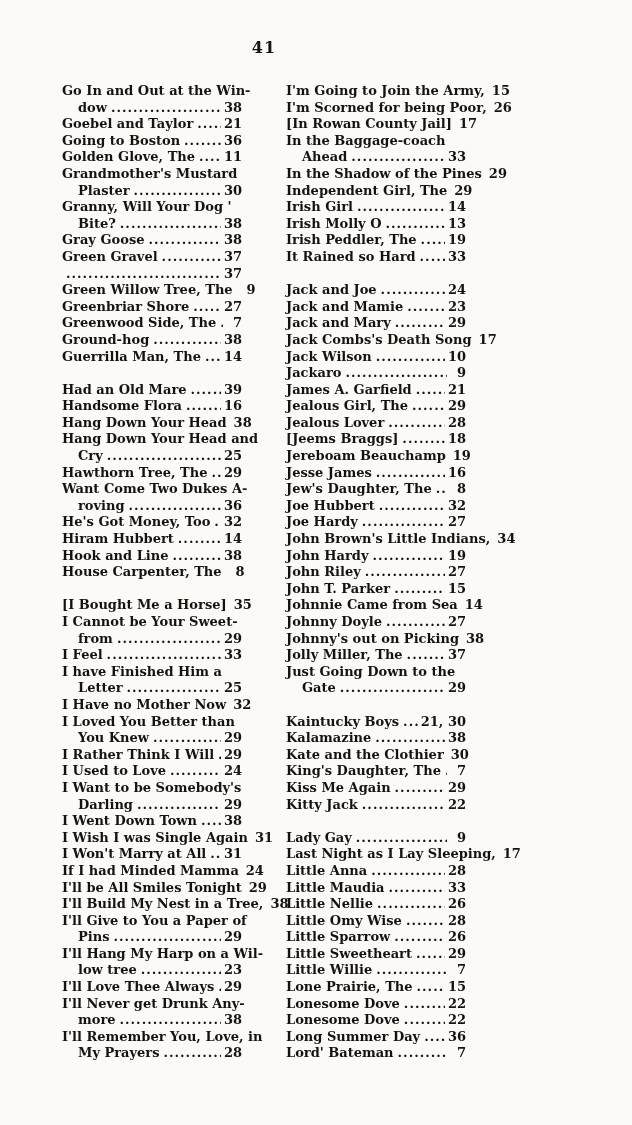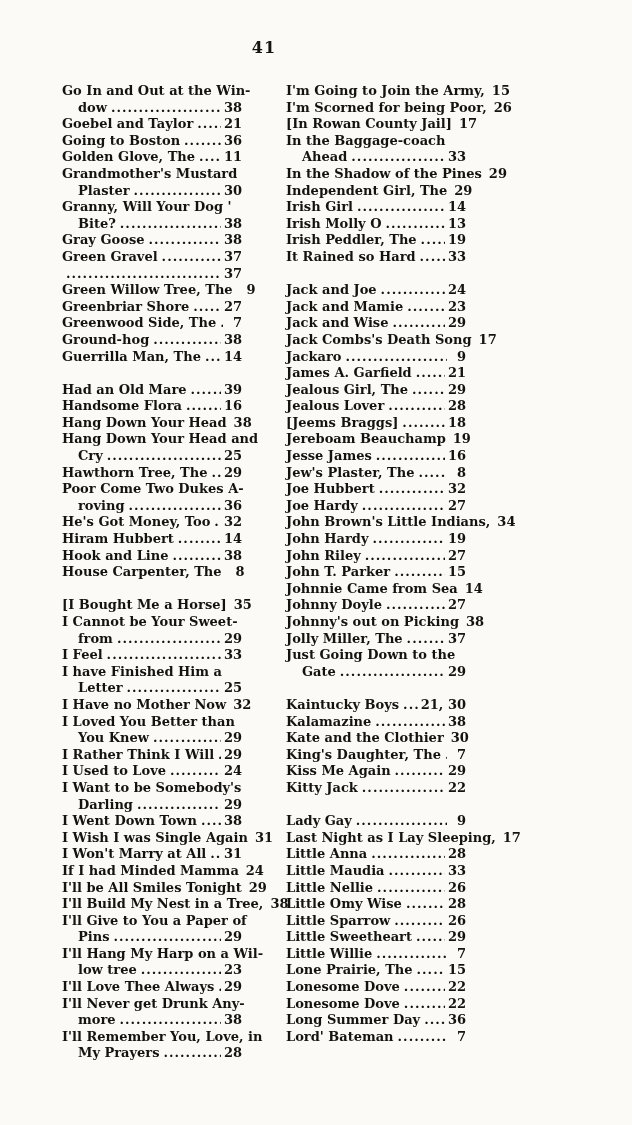--- a/index.html
+++ b/index.html
@@ -202,21 +202,21 @@
           </div>
         </div>
         <div class="entry">
           <div class="line last">
             <span class="t">Hawthorn Tree, The</span>
             <span class="dots"></span>
             <span class="pg">29</span>
           </div>
         </div>
         <div class="entry">
-          <div class="line">Poor Come Two Dukes A-</div>
+          <div class="line">Want Come Two Dukes A-</div>
           <div class="line last indent">
             <span class="t">roving</span>
             <span class="dots"></span>
             <span class="pg">36</span>
           </div>
         </div>
         <div class="entry">
           <div class="line last">
             <span class="t">He's Got Money, Too</span>
             <span class="dots"></span>
@@ -476,34 +476,41 @@
         </div>
         <div class="entry">
           <div class="line last">
             <span class="t">Jack and Mamie</span>
             <span class="dots"></span>
             <span class="pg">23</span>
           </div>
         </div>
         <div class="entry">
           <div class="line last">
-            <span class="t">Jack and Wise</span>
+            <span class="t">Jack and Mary</span>
             <span class="dots"></span>
             <span class="pg">29</span>
           </div>
         </div>
         <div class="entry">
           <div class="line last">
             <span class="t">Jack Combs's Death Song</span>
             <span class="dots"></span>
             <span class="pg">17</span>
           </div>
         </div>
         <div class="entry">
           <div class="line last">
+            <span class="t">Jack Wilson</span>
+            <span class="dots"></span>
+            <span class="pg">10</span>
+          </div>
+        </div>
+        <div class="entry">
+          <div class="line last">
             <span class="t">Jackaro</span>
             <span class="dots"></span>
             <span class="pg">9</span>
           </div>
         </div>
         <div class="entry">
           <div class="line last">
             <span class="t">James A. Garfield</span>
             <span class="dots"></span>
             <span class="pg">21</span>
@@ -539,21 +546,21 @@
         </div>
         <div class="entry">
           <div class="line last">
             <span class="t">Jesse James</span>
             <span class="dots"></span>
             <span class="pg">16</span>
           </div>
         </div>
         <div class="entry">
           <div class="line last">
-            <span class="t">Jew's Plaster, The</span>
+            <span class="t">Jew's Daughter, The</span>
             <span class="dots"></span>
             <span class="pg">8</span>
           </div>
         </div>
         <div class="entry">
           <div class="line last">
             <span class="t">Joe Hubbert</span>
             <span class="dots"></span>
             <span class="pg">32</span>
           </div>

